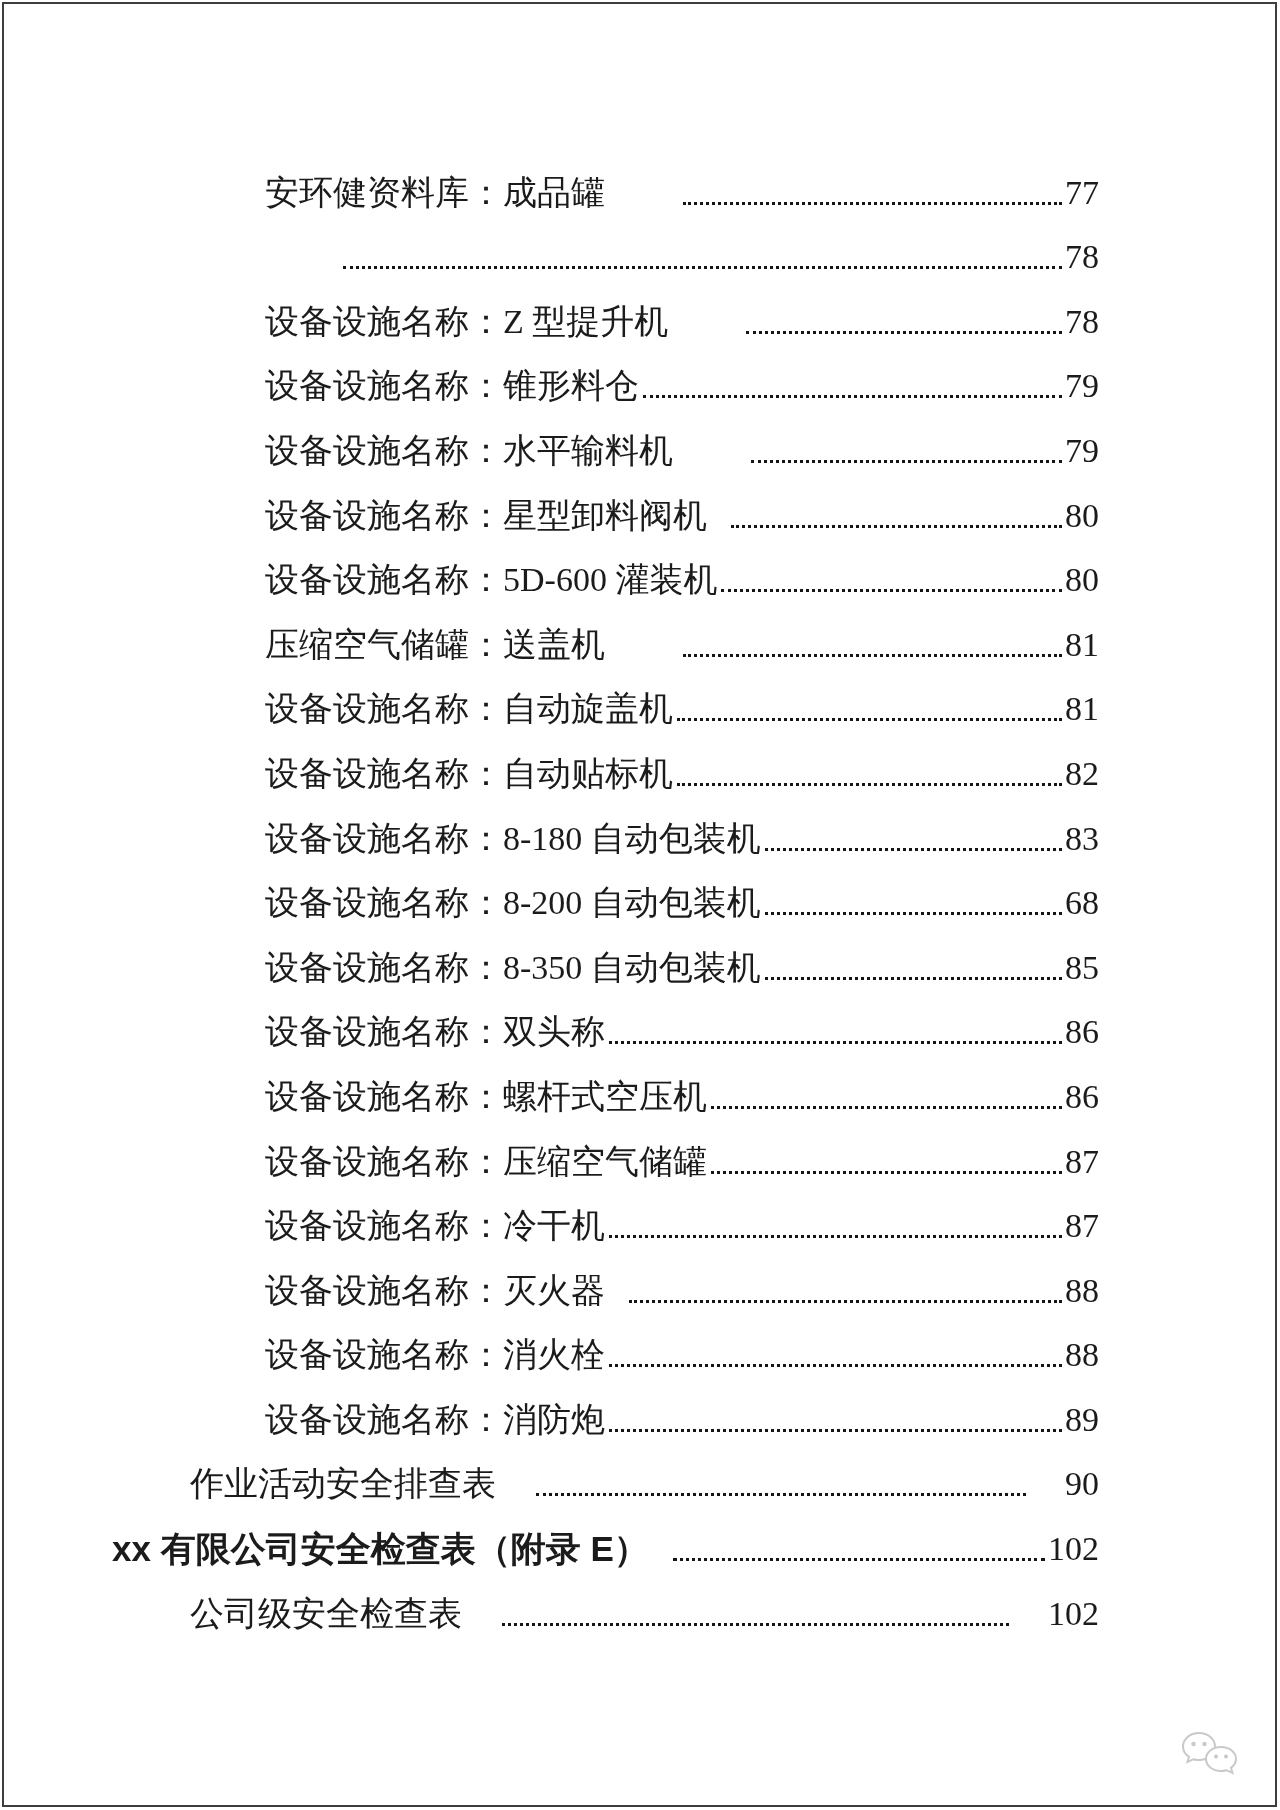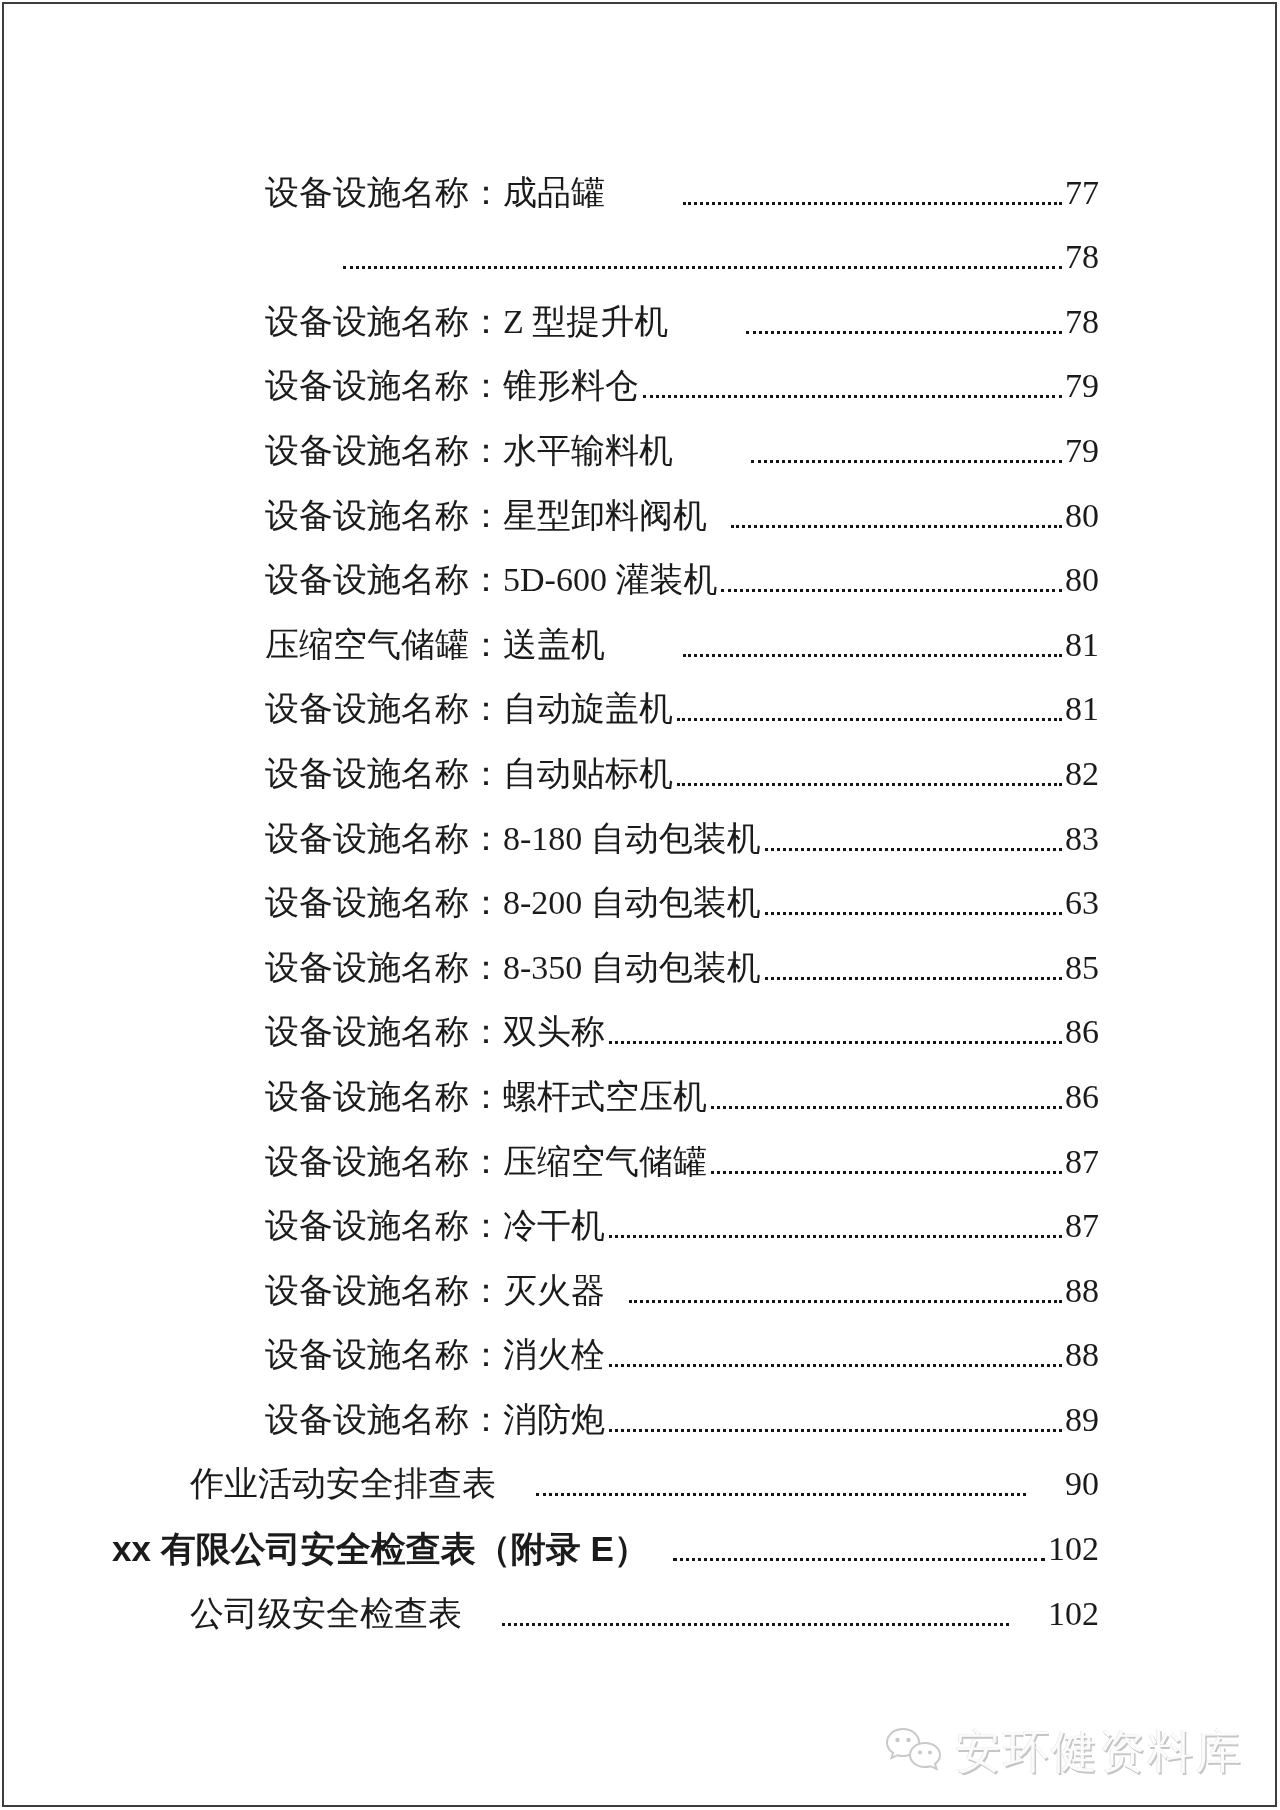--- a/index.html
+++ b/index.html
@@ -77,21 +77,21 @@
     white-space: nowrap;
   }
 </style>
 </head>
 <body>
 
 <div class="page">
 
   <div class="toc" id="toc-list">
       <div class="toc-row level-3 gap-large">
-    <span class="toc-label">设备设施名称：成品罐</span>
+    <span class="toc-label">安环健资料库：成品罐</span>
     <span class="toc-leader"></span>
     <span class="toc-page">77</span>
   </div>
       <div class="toc-row level-3 gap-large">
     <span class="toc-leader"></span>
     <span class="toc-page">78</span>
   </div>
       <div class="toc-row level-3 gap-large">
     <span class="toc-label">设备设施名称：Z 型提升机</span>
     <span class="toc-leader"></span>
@@ -133,21 +133,21 @@
     <span class="toc-page">82</span>
   </div>
       <div class="toc-row level-3 gap-none">
     <span class="toc-label">设备设施名称：8-180 自动包装机</span>
     <span class="toc-leader"></span>
     <span class="toc-page">83</span>
   </div>
       <div class="toc-row level-3 gap-none">
     <span class="toc-label">设备设施名称：8-200 自动包装机</span>
     <span class="toc-leader"></span>
-    <span class="toc-page">63</span>
+    <span class="toc-page">68</span>
   </div>
       <div class="toc-row level-3 gap-none">
     <span class="toc-label">设备设施名称：8-350 自动包装机</span>
     <span class="toc-leader"></span>
     <span class="toc-page">85</span>
   </div>
       <div class="toc-row level-3 gap-none">
     <span class="toc-label">设备设施名称：双头称</span>
     <span class="toc-leader"></span>
     <span class="toc-page">86</span>
@@ -205,16 +205,15 @@
         <path d="M20 4 C11 4 4 10 4 17.5 C4 22 6.5 25.5 10 27.8 L8.5 33 L14.5 30.2 C16.2 30.7 18 31 20 31 C29 31 36 25 36 17.5 C36 10 29 4 20 4 Z"></path>
         <path d="M42 18 C33.5 18 27 23.3 27 30 C27 36.7 33.5 42 42 42 C44 42 45.8 41.7 47.5 41.2 L53.5 44 L52 38.7 C55.2 36.5 57 33.4 57 30 C57 23.3 50.5 18 42 18 Z"></path>
       </g>
       <g fill="#c9c9c9" stroke="none">
         <circle cx="14.5" cy="15" r="2.2"></circle>
         <circle cx="25.5" cy="15" r="2.2"></circle>
         <circle cx="37" cy="27.5" r="2"></circle>
         <circle cx="47" cy="27.5" r="2"></circle>
       </g>
     </svg>
-    <span class="watermark-text">安环健资料库</span>
   </div>
 
 </div>
 
 </body></html>

